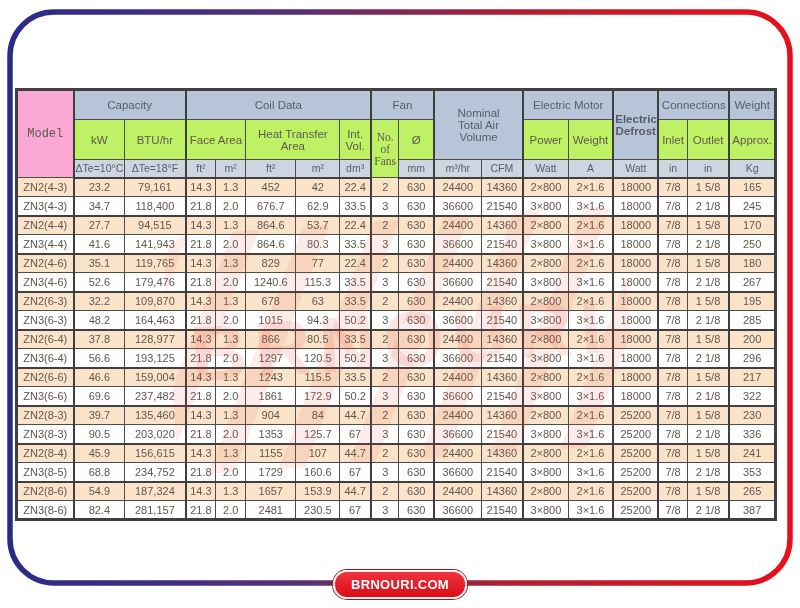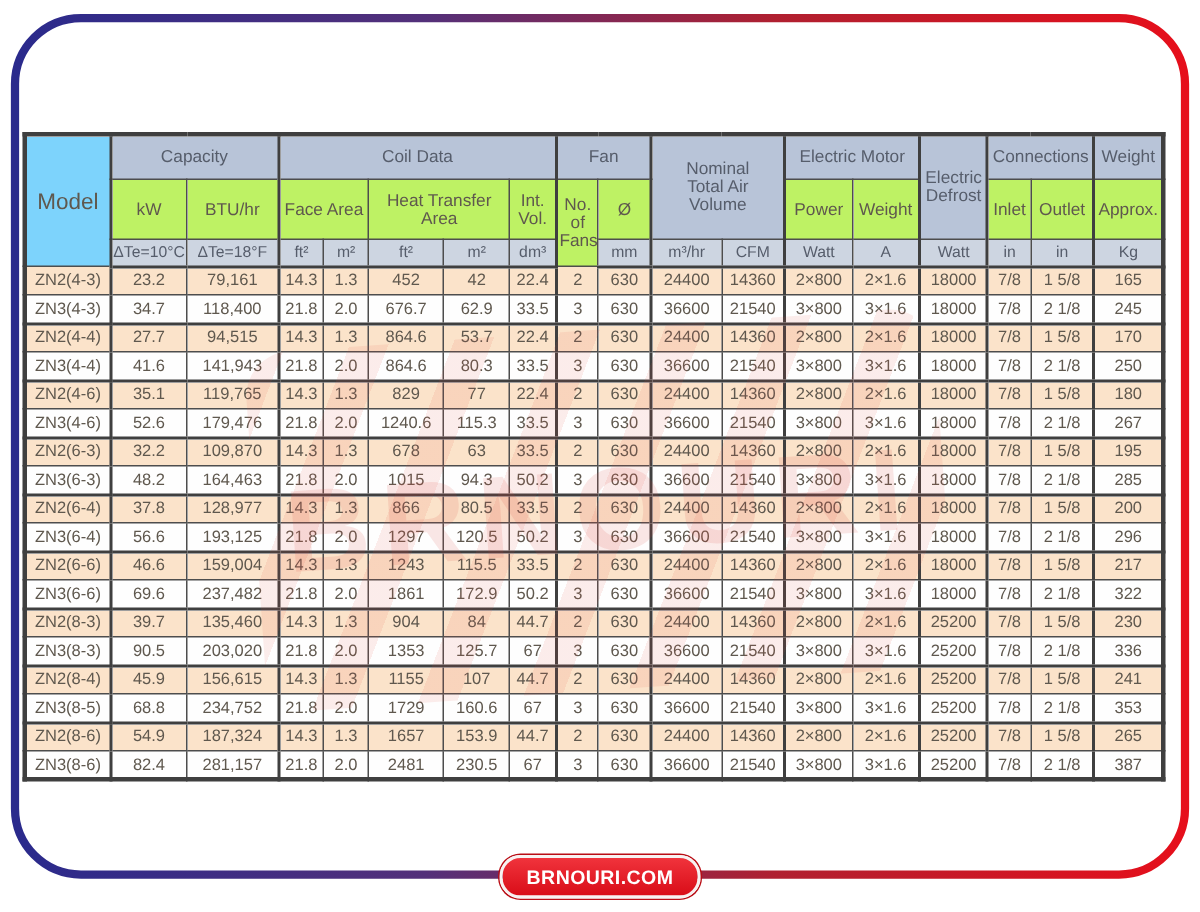--- a/index.html
+++ b/index.html
@@ -28,21 +28,21 @@
     border:1px solid #4d4d4d;text-align:center;vertical-align:middle;
     padding:0 1px;font-weight:normal;overflow:hidden;white-space:nowrap;
   }
   thead tr.r-group{height:30px;}
   thead tr.r-sub{height:40px;}
   thead tr.r-units{height:18px;margin-left:43px;}
   tbody tr{height:19px;}
   .hblue {background:#b8c4d8;font-size:11.5px;color:#565d6b;}
   .horange{background:#bef264;font-size:11.5px;color:#5f584e;}
   .hunit {background:#cdd5e1;font-size:10.5px;color:#565d6b;border-bottom:2px solid #3f3f3f;}
-  .hmodel {background:#7dd3fc;font-size:15px;color:#5f584e;border-right:2px solid #3f3f3f;}
+  .hmodel {background:#f9a8d4;font-size:12px;color:#5f584e;border-right:2px solid #3f3f3f;font-family:Liberation Mono, monospace;}
   .gl{border-left:2px solid #3f3f3f;}
   tbody td{font-size:11px;}
   tbody tr.row-odd td{background:#fbe3ca;}
   tbody tr.row-even td{background:#fefefe;}
   tbody tr.pair-end td{border-bottom:2px solid #3f3f3f;}
   tbody td:first-child{border-right:2px solid #3f3f3f;}
   
   .watermark{
     position:absolute;left:130px;top:200px;width:540px;height:280px;
     z-index:3;pointer-events:none;display:flex;align-items:center;justify-content:center;
@@ -100,31 +100,31 @@
         <col style="width:46px">
     </colgroup>
     <thead>
       <tr class="r-group">
         <th rowspan="3" class="hmodel">Model</th>
         <th colspan="2" class="hblue gl">Capacity</th>
         <th colspan="5" class="hblue gl">Coil Data</th>
         <th colspan="2" class="hblue gl">Fan</th>
         <th colspan="2" rowspan="2" class="hblue gl" style="white-space:normal;padding:0 20px;">Nominal Total Air Volume</th>
         <th colspan="2" class="hblue gl" style="white-space:normal;">Electric Motor</th>
-        <th rowspan="2" class="hblue gl" style="white-space:normal;">Electric Defrost</th>
+        <th rowspan="2" class="hblue gl" style="white-space:normal;font-weight:bold;">Electric Defrost</th>
         <th colspan="2" class="hblue gl">Connections</th>
         <th class="hblue gl">Weight</th>
       </tr>
       <tr class="r-sub">
         <th class="horange gl">kW</th>
         <th class="horange">BTU/hr</th>
         <th colspan="2" class="horange gl">Face Area</th>
         <th colspan="2" class="horange" style="white-space:normal;">Heat Transfer Area</th>
         <th class="horange" style="white-space:normal;">Int. Vol.</th>
-        <th rowspan="2" class="horange gl" style="white-space:normal;">No. of Fans</th>
+        <th rowspan="2" class="horange gl" style="white-space:normal;font-family:Liberation Serif, serif;">No. of Fans</th>
         <th class="horange">Ø</th>
         <th class="horange gl">Power</th>
         <th class="horange">Weight</th>
         <th class="horange gl">Inlet</th>
         <th class="horange">Outlet</th>
         <th class="horange gl">Approx.</th>
       </tr>
       <tr class="r-units">
         <th class="hunit gl">ΔTe=10°C</th>
         <th class="hunit">ΔTe=18°F</th>

